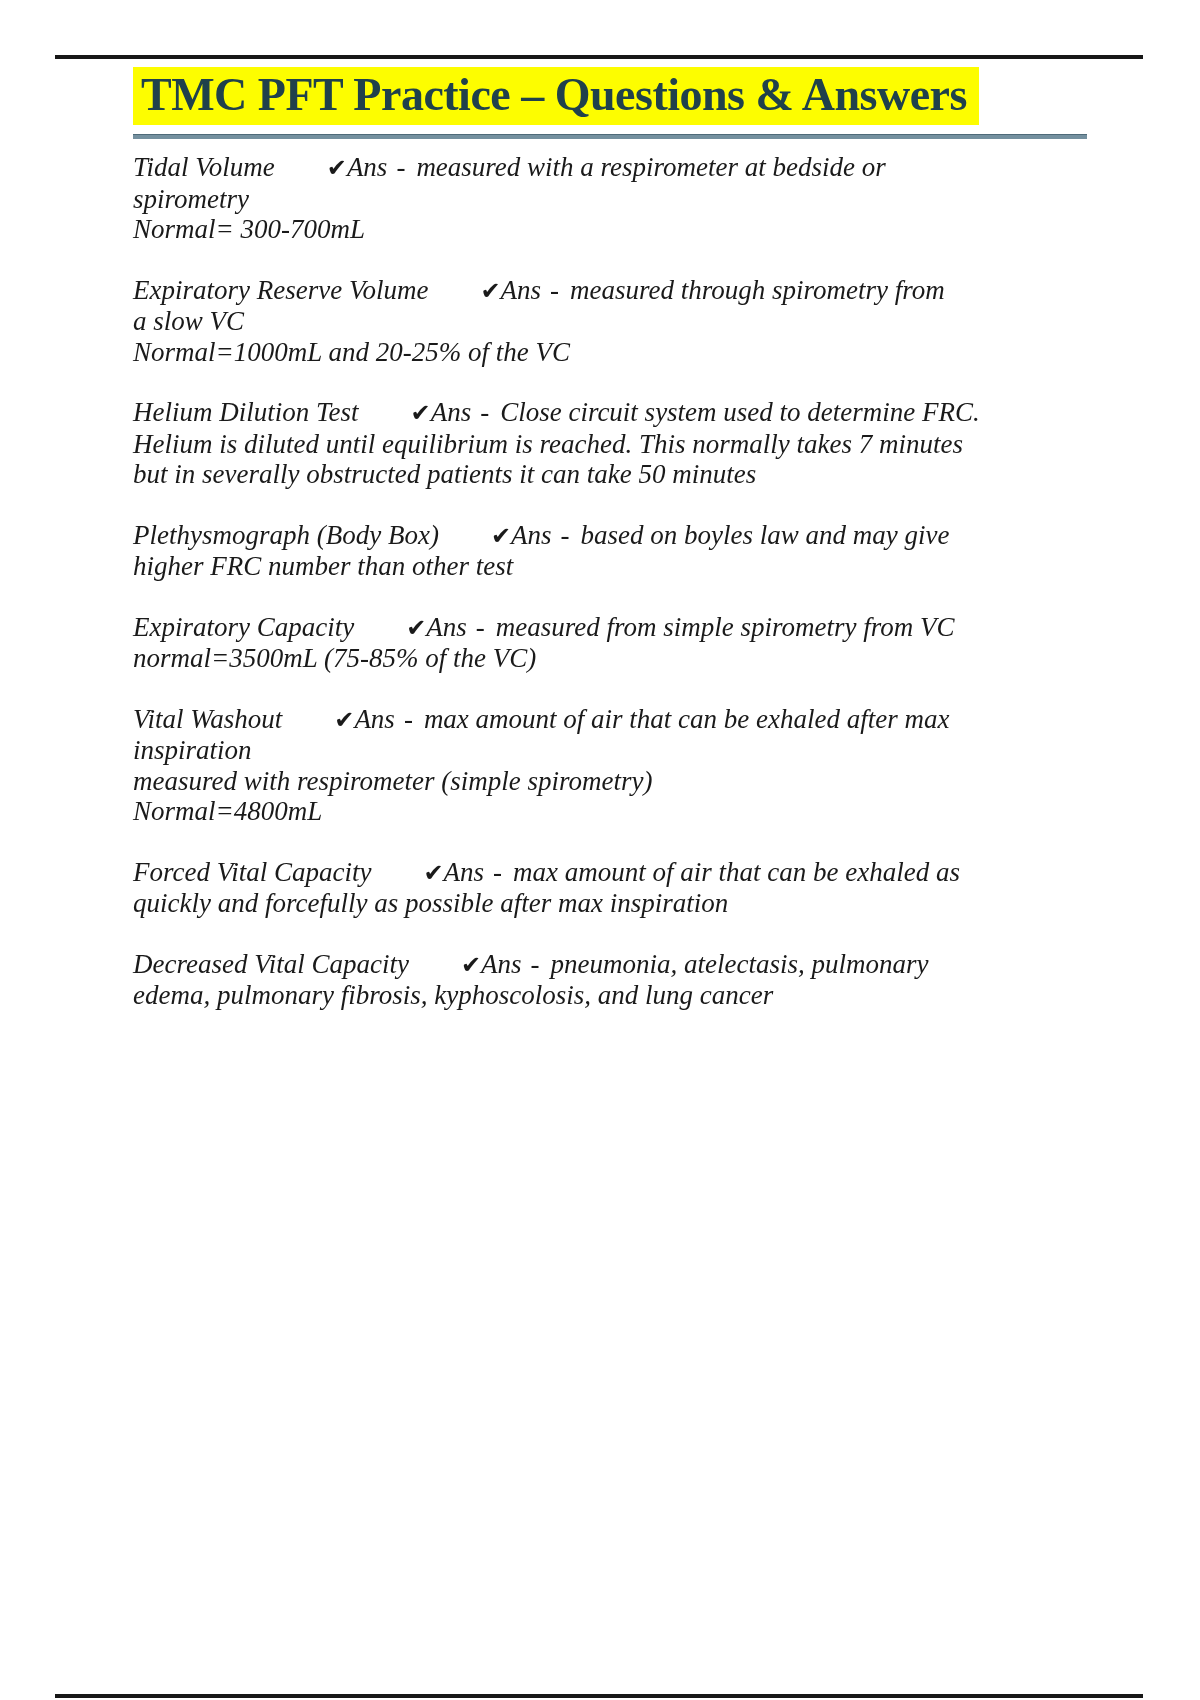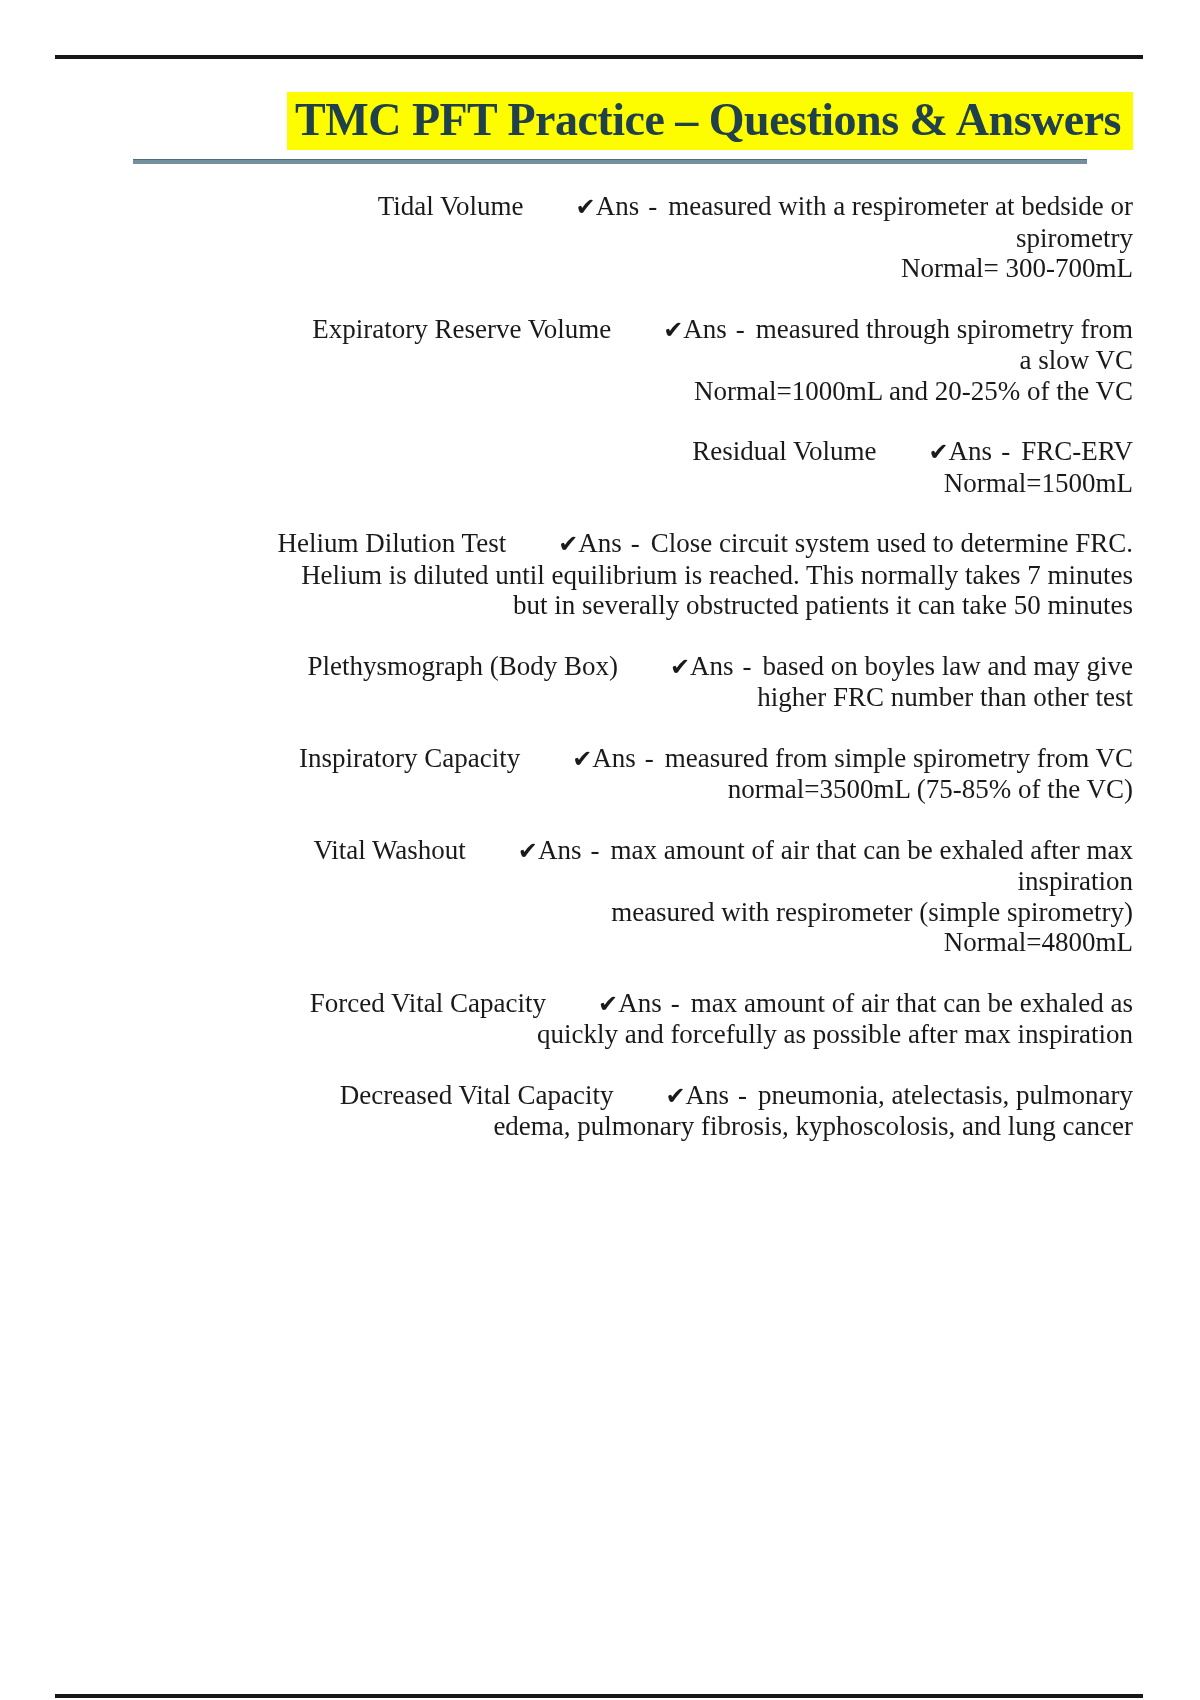--- a/index.html
+++ b/index.html
@@ -21,22 +21,21 @@
     right: 57px;
     height: 4px;
     background: #171717;
   }
   .rule-top { top: 55px; }
   .rule-bottom { top: 1694px; }
 
   .content {
     margin-left: 133px;
     width: 1000px;
-    padding-top: 92px;
-    text-align: right;
+    padding-top: 67px;
   }
 
   h1.page-title {
     display: inline-block;
     margin: 0;
     padding: 5px 12px 7px 8px;
     font-size: 46px;
     line-height: 1.0;
     font-weight: 700;
     letter-spacing: -0.5px;
@@ -44,23 +43,24 @@
 
   .title-underline {
     width: 954px;
     height: 4px;
     margin-top: 9px;
     background: #74909f;
     border-top: 1px solid #4f6b79;
   }
 
   .qa-list {
-    margin-top: 27px;
+    margin-top: 13px;
     font-size: 27px;
     line-height: 30.5px;
+    font-style: italic;
   }
   .qa-item {
     margin: 0 0 30px 0;
   }
   .term {
     white-space: pre;
   }
   .tab-gap {
     display: inline-block;
     width: 52px;
@@ -91,33 +91,31 @@
   <div class="qa-list">
 
     <p class="qa-item"><span class="term">Tidal Volume</span><span class="tab-gap"></span><span class="check">✔</span><span>Ans</span><span class="sep">-</span><span class="answer">measured with a respirometer at bedside or
 spirometry
 Normal= 300-700mL</span></p>
 
     <p class="qa-item"><span class="term">Expiratory Reserve Volume</span><span class="tab-gap"></span><span class="check">✔</span><span>Ans</span><span class="sep">-</span><span class="answer">measured through spirometry from
 a slow VC
 Normal=1000mL and 20-25% of the VC</span></p>
 
-    <p class="qa-item"><span class="term">Residual Volume</span><span class="tab-gap"></span><span class="check">✔</span><span>Ans</span><span class="sep">-</span><span class="answer">FRC-ERV
-Normal=1500mL</span></p>
 
     <p class="qa-item"><span class="term">Helium Dilution Test</span><span class="tab-gap"></span><span class="check">✔</span><span>Ans</span><span class="sep">-</span><span class="answer">Close circuit system used to determine FRC.
 Helium is diluted until equilibrium is reached. This normally takes 7 minutes
 but in severally obstructed patients it can take 50 minutes</span></p>
 
 
     <p class="qa-item"><span class="term">Plethysmograph (Body Box)</span><span class="tab-gap"></span><span class="check">✔</span><span>Ans</span><span class="sep">-</span><span class="answer">based on boyles law and may give
 higher FRC number than other test</span></p>
 
 
-    <p class="qa-item"><span class="term">Inspiratory Capacity</span><span class="tab-gap"></span><span class="check">✔</span><span>Ans</span><span class="sep">-</span><span class="answer">measured from simple spirometry from VC
+    <p class="qa-item"><span class="term">Expiratory Capacity</span><span class="tab-gap"></span><span class="check">✔</span><span>Ans</span><span class="sep">-</span><span class="answer">measured from simple spirometry from VC
 normal=3500mL (75-85% of the VC)</span></p>
 
     <p class="qa-item"><span class="term">Vital Washout</span><span class="tab-gap"></span><span class="check">✔</span><span>Ans</span><span class="sep">-</span><span class="answer">max amount of air that can be exhaled after max
 inspiration
 measured with respirometer (simple spirometry)
 Normal=4800mL</span></p>
 
     <p class="qa-item"><span class="term">Forced Vital Capacity</span><span class="tab-gap"></span><span class="check">✔</span><span>Ans</span><span class="sep">-</span><span class="answer">max amount of air that can be exhaled as
 quickly and forcefully as possible after max inspiration</span></p>
 

